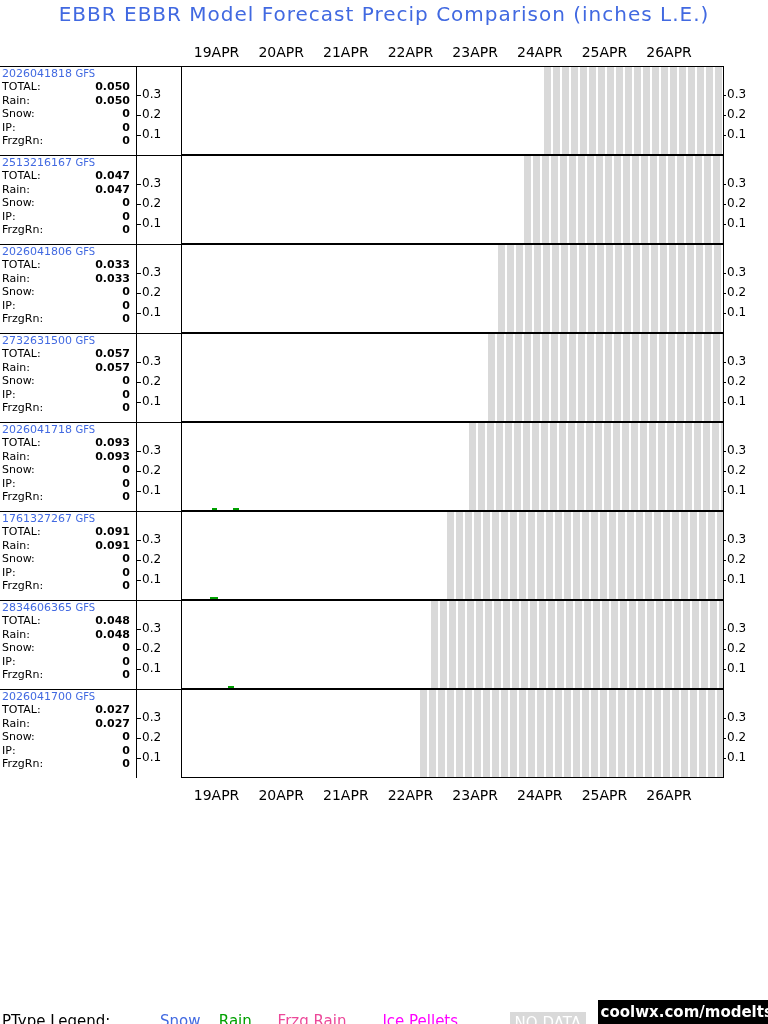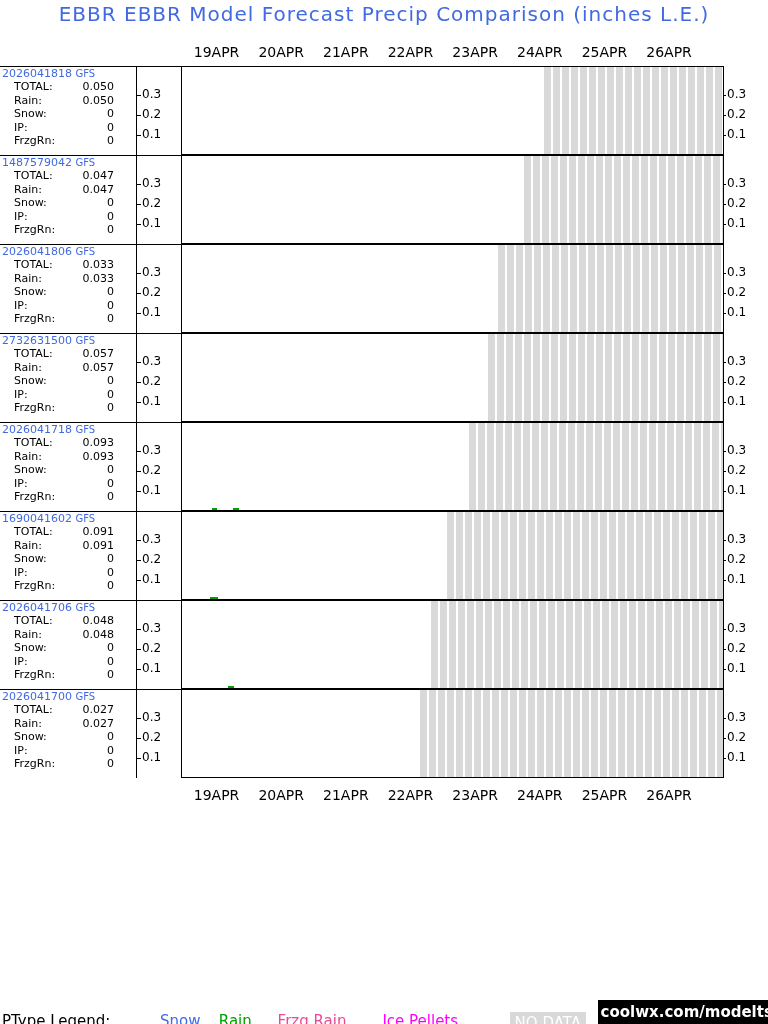--- a/index.html
+++ b/index.html
@@ -97,22 +97,22 @@
     top: 14px;
     width: 132px;
     font-size: 11px;
     color: #000;
     line-height: 13.5px;
   }
   .stats .row {
     position: relative;
     height: 13.5px;
   }
-  .stats .k { position: absolute; left: 12px; }
-  .stats .v { position: absolute; right: 20px; }
+  .stats .k { position: absolute; left: 0; }
+  .stats .v { position: absolute; right: 4px; font-weight: bold; }
   .divider {
     position: absolute;
     left: 0;
     width: 181px;
     height: 1px;
     background: #000;
     top: 0;
   }
   .vsep {
     position: absolute;
@@ -227,21 +227,21 @@
         <span class="t" style="top: 21px;">0.3<span class="dash"></span></span>
         <span class="t" style="top: 41px;">0.2<span class="dash"></span></span>
         <span class="t" style="top: 61px;">0.1<span class="dash"></span></span>
       </div>
       <div class="plot">
         <div class="hatch" style="left: 67%; width: 33%;"></div>
       </div>
     </div>
     <div class="panel">
       <div class="divider"></div>
-      <div class="runlabel"><span>1487579042</span>  <span class="model">GFS</span></div>
+      <div class="runlabel"><span>2513216167</span>  <span class="model">GFS</span></div>
       <div class="stats">
         <div class="row">
           <span class="k">TOTAL:</span>
           <span class="v">0.047</span>
         </div>
         <div class="row">
           <span class="k">Rain:</span>
           <span class="v">0.047</span>
         </div>
         <div class="row">
@@ -389,21 +389,21 @@
         <span class="t" style="top: 61px;">0.1<span class="dash"></span></span>
       </div>
       <div class="plot">
         <div class="hatch" style="left: 53%; width: 47%;"></div>
         <div class="bar" style="left: 5.5%; width: 1%; height: 2px; background: rgb(0, 160, 0);"></div>
         <div class="bar" style="left: 9.5%; width: 1%; height: 2px; background: rgb(0, 160, 0);"></div>
       </div>
     </div>
     <div class="panel">
       <div class="divider"></div>
-      <div class="runlabel"><span>1690041602</span>  <span class="model">GFS</span></div>
+      <div class="runlabel"><span>1761327267</span>  <span class="model">GFS</span></div>
       <div class="stats">
         <div class="row">
           <span class="k">TOTAL:</span>
           <span class="v">0.091</span>
         </div>
         <div class="row">
           <span class="k">Rain:</span>
           <span class="v">0.091</span>
         </div>
         <div class="row">
@@ -430,21 +430,21 @@
         <span class="t" style="top: 41px;">0.2<span class="dash"></span></span>
         <span class="t" style="top: 61px;">0.1<span class="dash"></span></span>
       </div>
       <div class="plot">
         <div class="hatch" style="left: 49%; width: 51%;"></div>
         <div class="bar" style="left: 5.2%; width: 1.4%; height: 2.225px; background: rgb(0, 160, 0);"></div>
       </div>
     </div>
     <div class="panel">
       <div class="divider"></div>
-      <div class="runlabel"><span>2026041706</span>  <span class="model">GFS</span></div>
+      <div class="runlabel"><span>2834606365</span>  <span class="model">GFS</span></div>
       <div class="stats">
         <div class="row">
           <span class="k">TOTAL:</span>
           <span class="v">0.048</span>
         </div>
         <div class="row">
           <span class="k">Rain:</span>
           <span class="v">0.048</span>
         </div>
         <div class="row">

